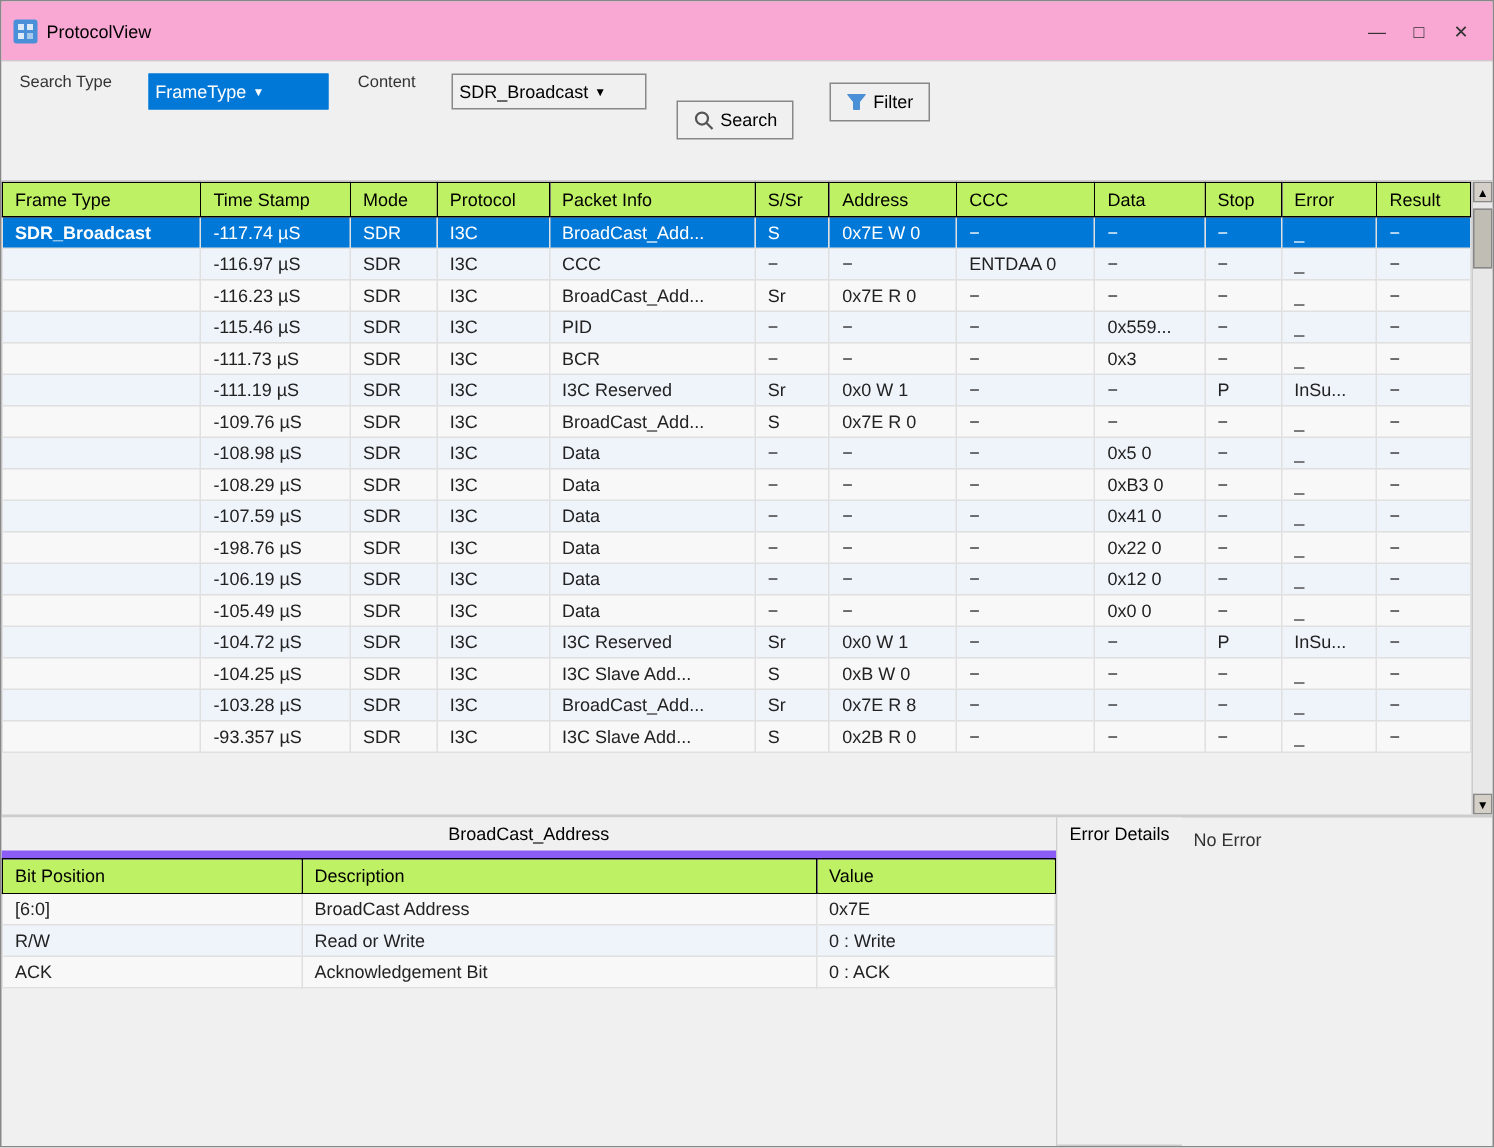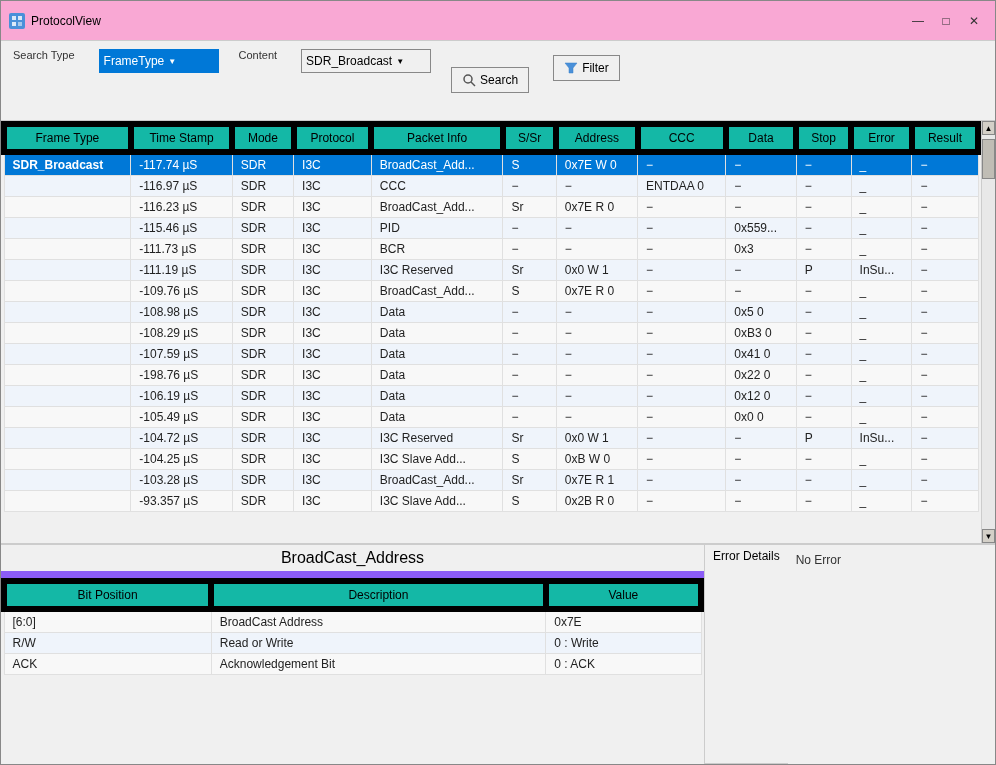--- a/index.html
+++ b/index.html
@@ -127,24 +127,24 @@
       flex: 1;
       overflow: auto;
       border-bottom: 1px solid #ccc;
     }
     table {
       width: 100%;
       border-collapse: collapse;
       font-size: 12px;
     }
     thead th {
-      background: #14b8a6;
-      border: 6px solid #000000;
+      background: #bef264;
+      border: 1px solid #000000;
       padding: 4px 8px;
-      text-align: center;
+      text-align: left;
       font-weight: normal;
       white-space: nowrap;
       position: sticky;
       top: 0;
       z-index: 1;
     }
     tbody tr { background: white; }
     tbody tr:nth-child(odd) { background: #f8f8f8; }
     tbody tr.selected { background: #0078d7; color: white; }
     tbody tr.selected td { color: white; }
@@ -161,24 +161,24 @@
       border-top: 1px solid #ccc;
     }
     .bit-table-panel {
       flex: 1;
       display: flex;
       flex-direction: column;
       border-right: 1px solid #ccc;
     }
     .panel-title {
       background: #f0f0f0;
-      border-bottom: 7px solid #8b5cf6;
+      border-bottom: 5px solid #8b5cf6;
       padding: 4px 24px;
       text-align: center;
-      font-size: 16px;
+      font-size: 12px;
     }
     .bit-table {
       flex: 1;
       overflow: auto;
     }
     .bit-table table {
       width: 100%;
     }
     .bit-table thead th {
       position: sticky;
@@ -521,21 +521,21 @@
                 <td>_</td>
                 <td>−</td>
               </tr>
               <tr>
                 <td></td>
                 <td>-103.28 µS</td>
                 <td>SDR</td>
                 <td>I3C</td>
                 <td>BroadCast_Add...</td>
                 <td>Sr</td>
-                <td>0x7E R 1</td>
+                <td>0x7E R 8</td>
                 <td>−</td>
                 <td>−</td>
                 <td>−</td>
                 <td>_</td>
                 <td>−</td>
               </tr>
               <tr>
                 <td></td>
                 <td>-93.357 µS</td>
                 <td>SDR</td>

